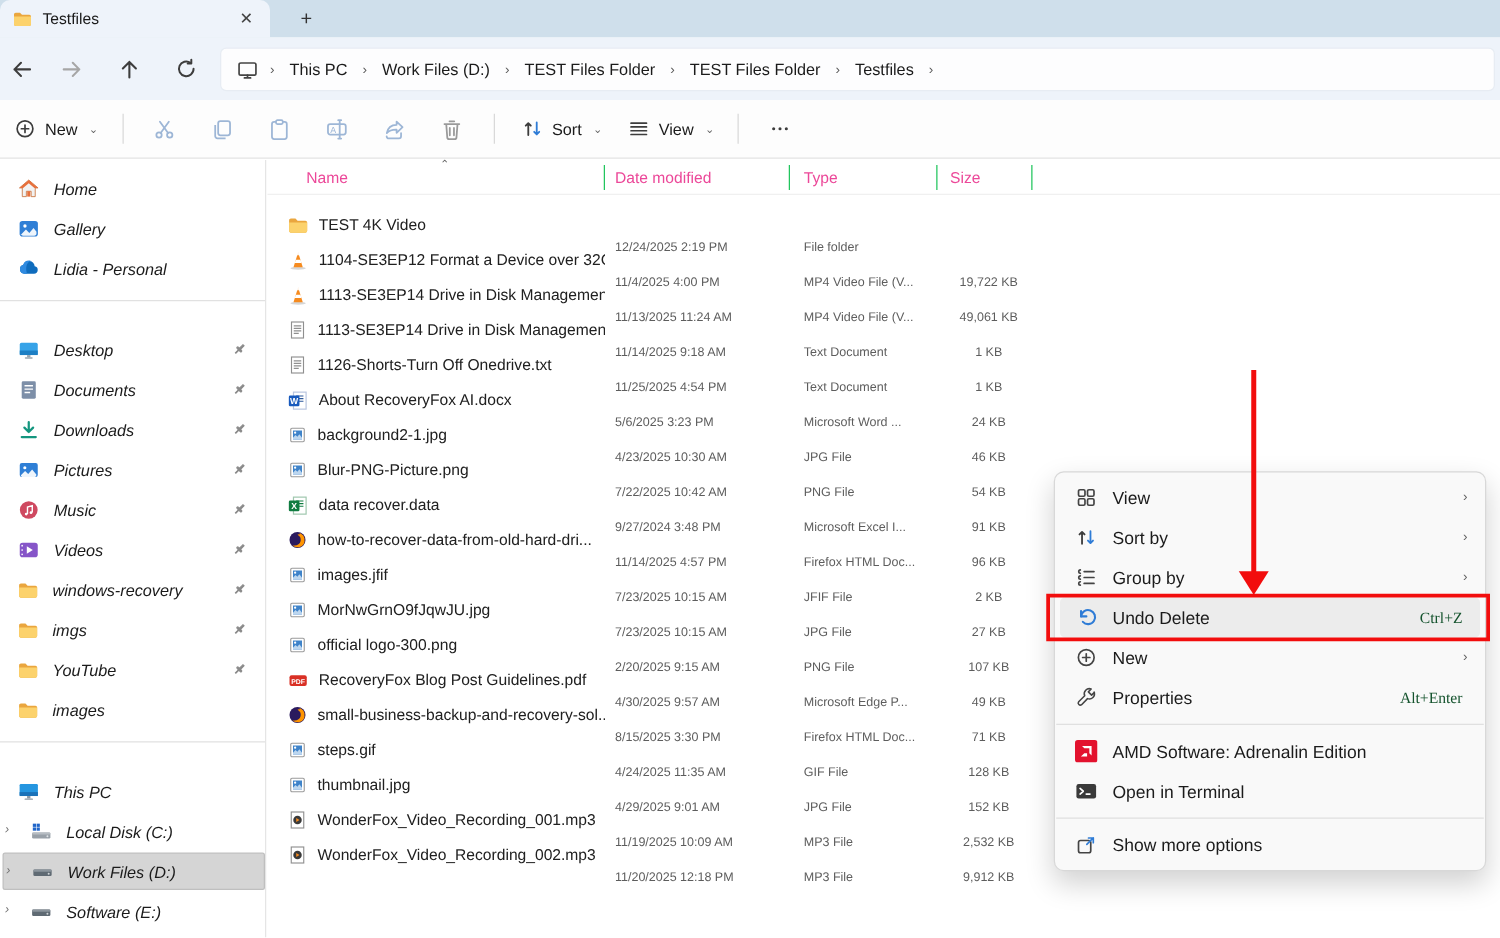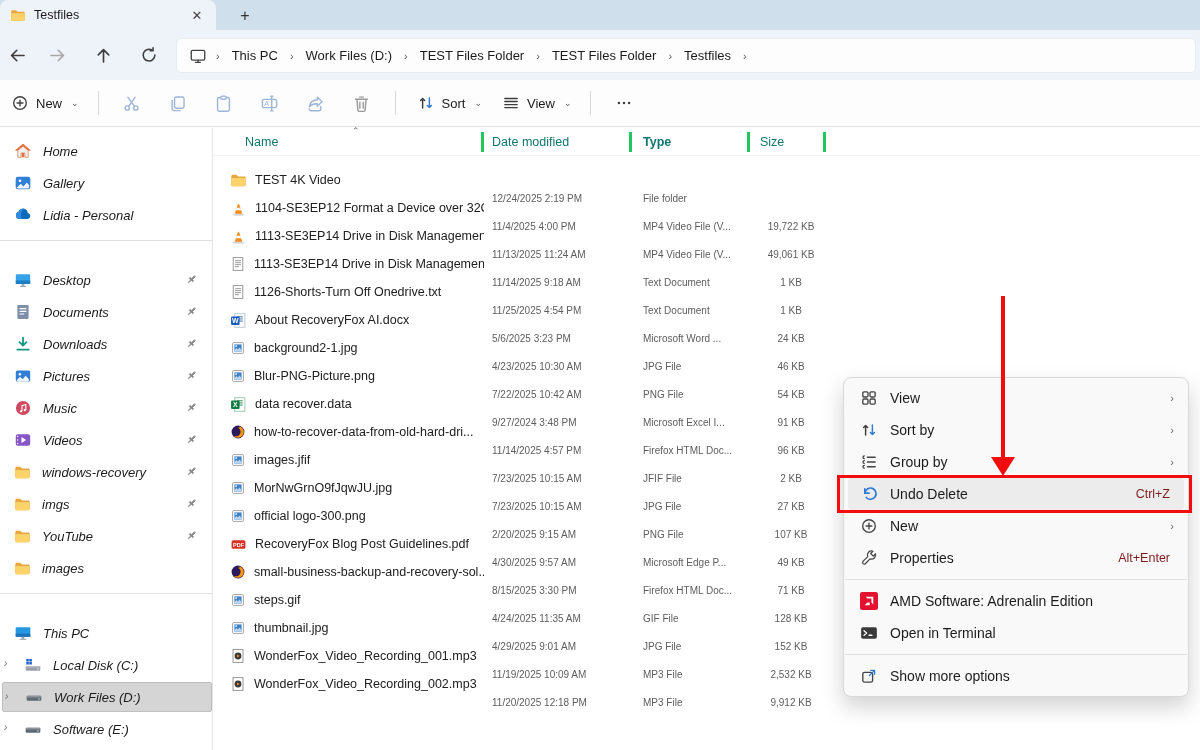--- a/index.html
+++ b/index.html
@@ -36,38 +36,38 @@
   .sb-item.selected { background:#d5d5d5; border:1px solid #bfbfbf; margin-right:0; border-radius:2px; }
   .sb-item.drive { padding-left:22px; }
   .sb-chev { position:absolute; left:2px; top:8px; width:12px; height:14px; color:#707070; font-size:10px; }
   .sb-pin { position:absolute; right:10px; top:8px; }
   .sb-divider { height:1px; background:#e1e1e1; margin:10px 0 10px 0; }
   .sb-gap { height:12px; }
 
   
   #main { position:absolute; left:214px; top:128px; width:986px; height:622px; background:#fff; }
   #list-header { display:grid; grid-template-columns:270px 148px 118px 76px; height:28px; align-items:center; border-bottom:1px solid #f0f0f0; position:relative; }
-  .hdr-cell { height:20px; line-height:20px; color:#0f766e; font-size:12.5px; padding-left:31px; border-right:3px solid #22c55e; }
+  .hdr-cell { height:20px; line-height:20px; color:#ec4899; font-size:12.5px; padding-left:31px; border-right:1px solid #22c55e; }
   .hdr-cell.c-date { padding-left:8px; }
-  .hdr-cell.c-type { padding-left:11px;font-weight:bold; }
+  .hdr-cell.c-type { padding-left:11px; }
   .hdr-cell.c-size { padding-left:10px; }
   #sort-chev { position:absolute; left:138px; top:-2px; color:#666; font-size:9px; }
   .file-row { display:grid; grid-template-columns:270px 148px 118px 76px; height:28px; align-items:center; }
   .fr-name { display:flex; align-items:center; padding-left:16px; gap:8px; overflow:hidden;text-align:center; }
   .fr-name span.nm { color:#202020; font-size:12.5px; white-space:nowrap; }
   .fr-meta { color:#5d5d5d; font-size:10px; padding-left:8px; white-space:nowrap;margin-top:37px; }
   .fr-meta.c-type { padding-left:11px; }
   .fr-meta.c-size { text-align:center; padding-right:2px; }
 
   
   #context-menu { position:absolute; left:843px; top:377px; width:346px; background:#f9f9f9; border:1px solid #d8d8d8; border-radius:8px; box-shadow:0 10px 22px rgba(0,0,0,.18); padding:4px 0; z-index:5; }
   .cm-item { position:relative; height:32px; margin:0 4px; border-radius:4px; display:flex; align-items:center; font-size:14px; color:#1b1b1b; }
   .cm-item .icon { position:absolute; left:12px; width:18px; height:18px; }
   .cm-label { position:absolute; left:42px; white-space:nowrap; }
-  .cm-shortcut { position:absolute; right:14px; color:#7f1d1d; font-size:12.5px; }
+  .cm-shortcut { position:absolute; right:14px; color:#14532d; font-size:12.5px;font-family:Liberation Serif, serif; }
   .cm-chevron { position:absolute; right:10px; color:#5f5f5f; font-size:11px; }
   .cm-item.highlighted { background:#ececec; }
   .cm-sep { height:1px; background:#e0e0e0; margin:5px 1px; }
 
   
   #red-box { position:absolute; left:837px; top:475px; width:355px; height:38px; border:3px solid #f20d0d; z-index:9; pointer-events:none; }
   #red-arrow { position:absolute; left:0; top:0; z-index:9; pointer-events:none; }
 </style>
 </head>
 <body>

